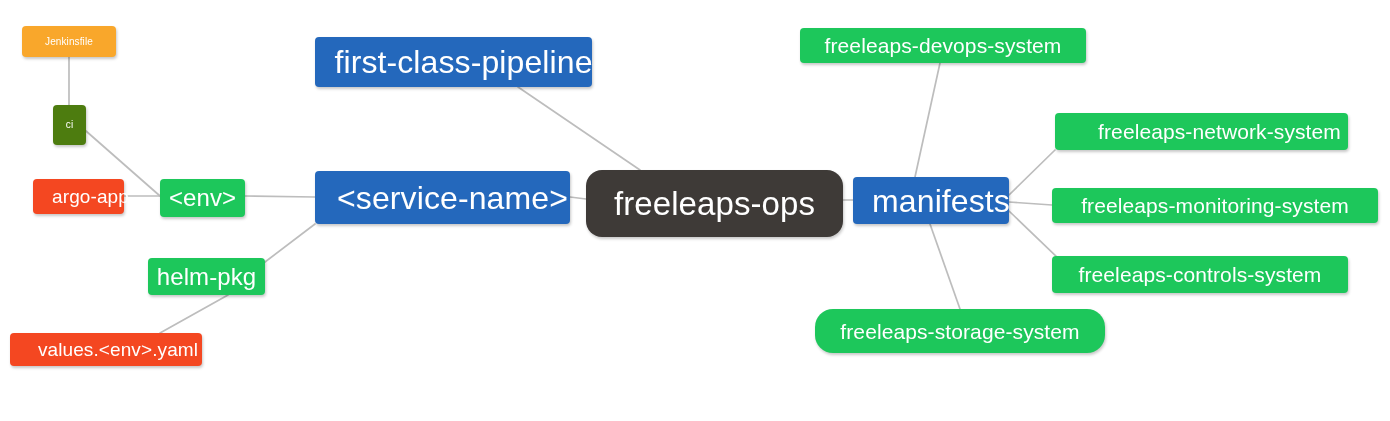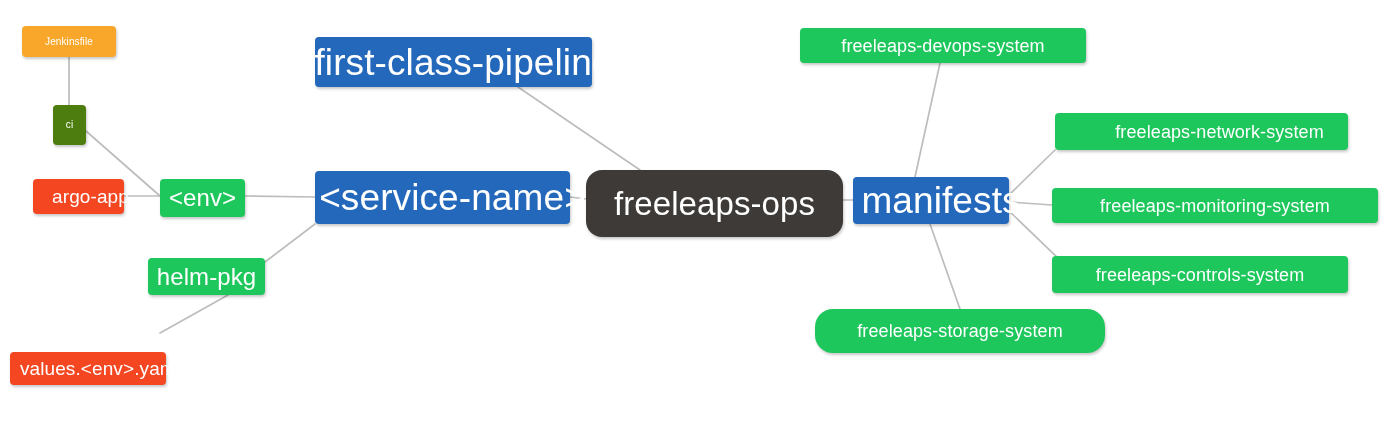--- a/index.html
+++ b/index.html
@@ -36,23 +36,23 @@
     color: #ffffff;
     white-space: nowrap;
     border-radius: 4px;
     box-shadow: 1px 2px 3px rgba(0,0,0,0.22);
     letter-spacing: 0.1px;
     line-height: 1;
     z-index: 2;
   }
   
   .tier-root   { font-size: 33px; border-radius: 16px; }
-  .tier-major  { font-size: 37px; padding-left: 20px; }
+  .tier-major  { font-size: 32px; padding-left: 20px; }
   .tier-mid    { font-size: 24px; }
-  .tier-leaf   { font-size: 18px; }
+  .tier-leaf   { font-size: 21px; }
   .tier-small  { font-size: 19px; padding-left: 24px; }
   .tier-tiny   { font-size: 10px; }
 </style>
 </head>
 <body>
 
 <div id="canvas">
   <svg id="edges" viewBox="0 0 1390 421" xmlns="http://www.w3.org/2000/svg">
       <path d="M 69 57 L 69 105" stroke="#BDBDBD" stroke-width="1.7" fill="none" stroke-linecap="round"></path>
       <path d="M 86 131 L 160 196" stroke="#BDBDBD" stroke-width="1.7" fill="none" stroke-linecap="round"></path>
@@ -78,21 +78,21 @@
       </div>
       <div class="node tier-small" style="left: 33px; top: 179px; width: 91px; height: 35px; background: rgb(244, 71, 33);">
         <span>argo-app</span>
       </div>
       <div class="node tier-mid" style="left: 160px; top: 179px; width: 85px; height: 38px; background: rgb(29, 199, 91);">
         <span>&lt;env&gt;</span>
       </div>
       <div class="node tier-mid" style="left: 148px; top: 258px; width: 117px; height: 37px; background: rgb(29, 199, 91);">
         <span>helm-pkg</span>
       </div>
-      <div class="node tier-small" style="left: 10px; top: 352px; width: 156px; height: 33px; background: rgb(244, 71, 33);">
+      <div class="node tier-small" style="left: 10px; top: 333px; width: 192px; height: 33px; background: rgb(244, 71, 33);">
         <span>values.&lt;env&gt;.yaml</span>
       </div>
       <div class="node tier-major" style="left: 315px; top: 37px; width: 277px; height: 50px; background: rgb(36, 104, 188);">
         <span>first-class-pipeline</span>
       </div>
       <div class="node tier-major" style="left: 315px; top: 171px; width: 255px; height: 53px; background: rgb(36, 104, 188);">
         <span>&lt;service-name&gt;</span>
       </div>
       <div class="node tier-root" style="left: 586px; top: 170px; width: 257px; height: 67px; background: rgb(62, 58, 55);">
         <span>freeleaps-ops</span>

